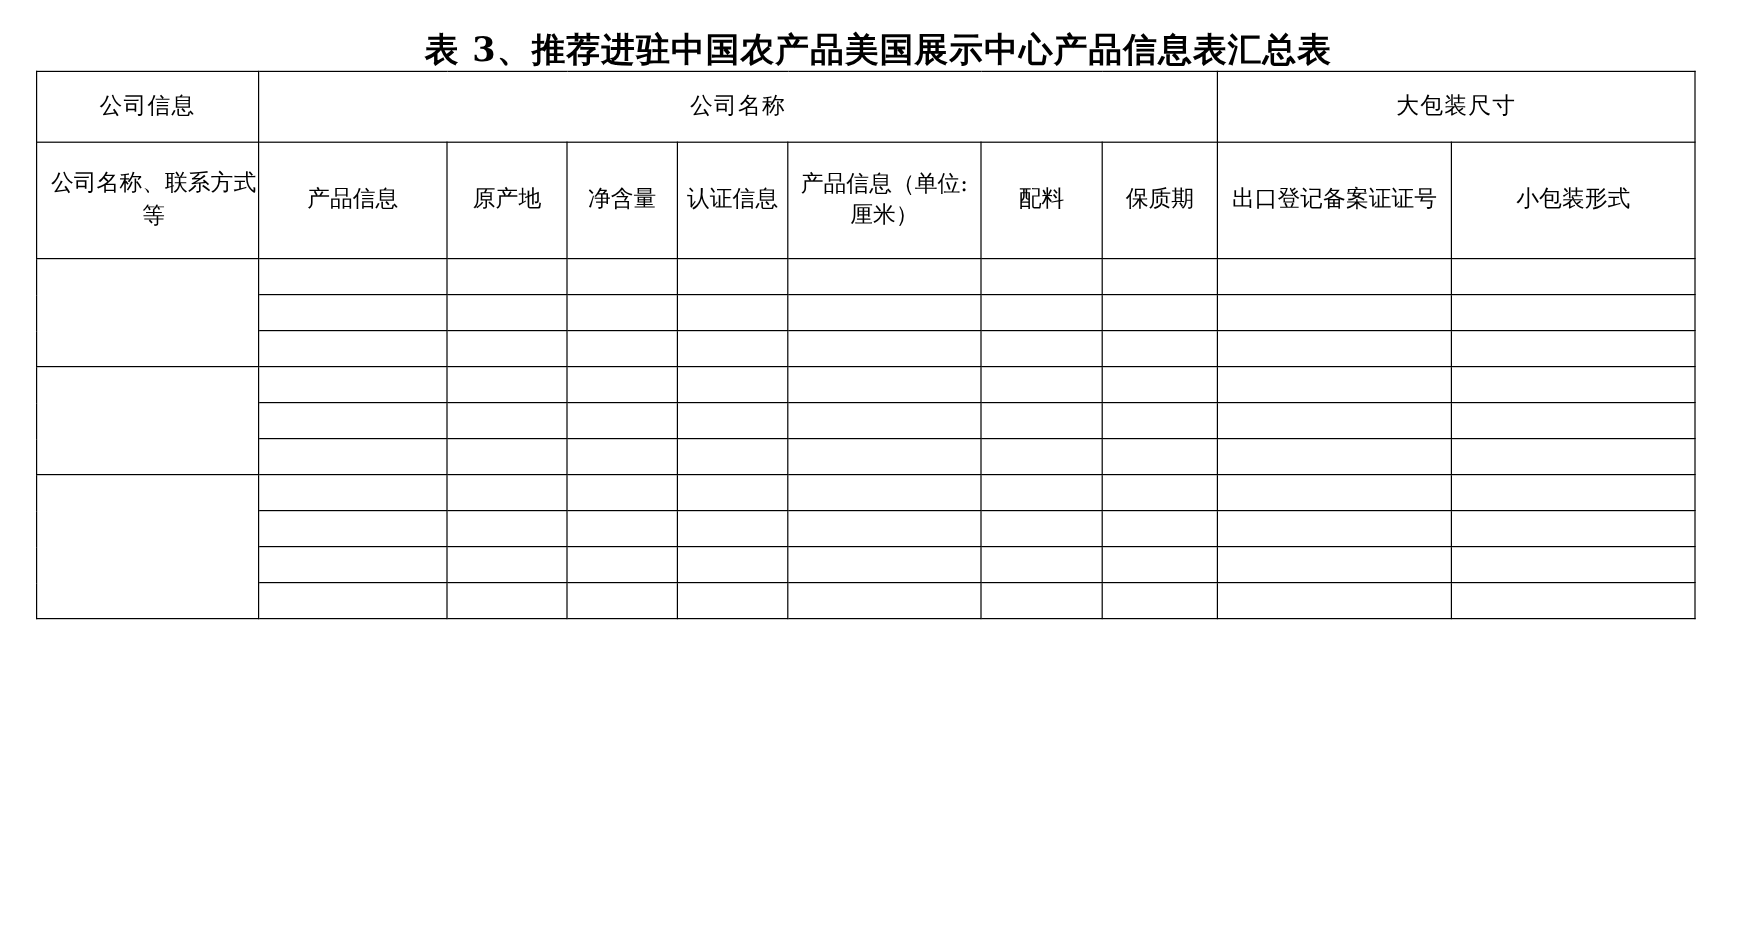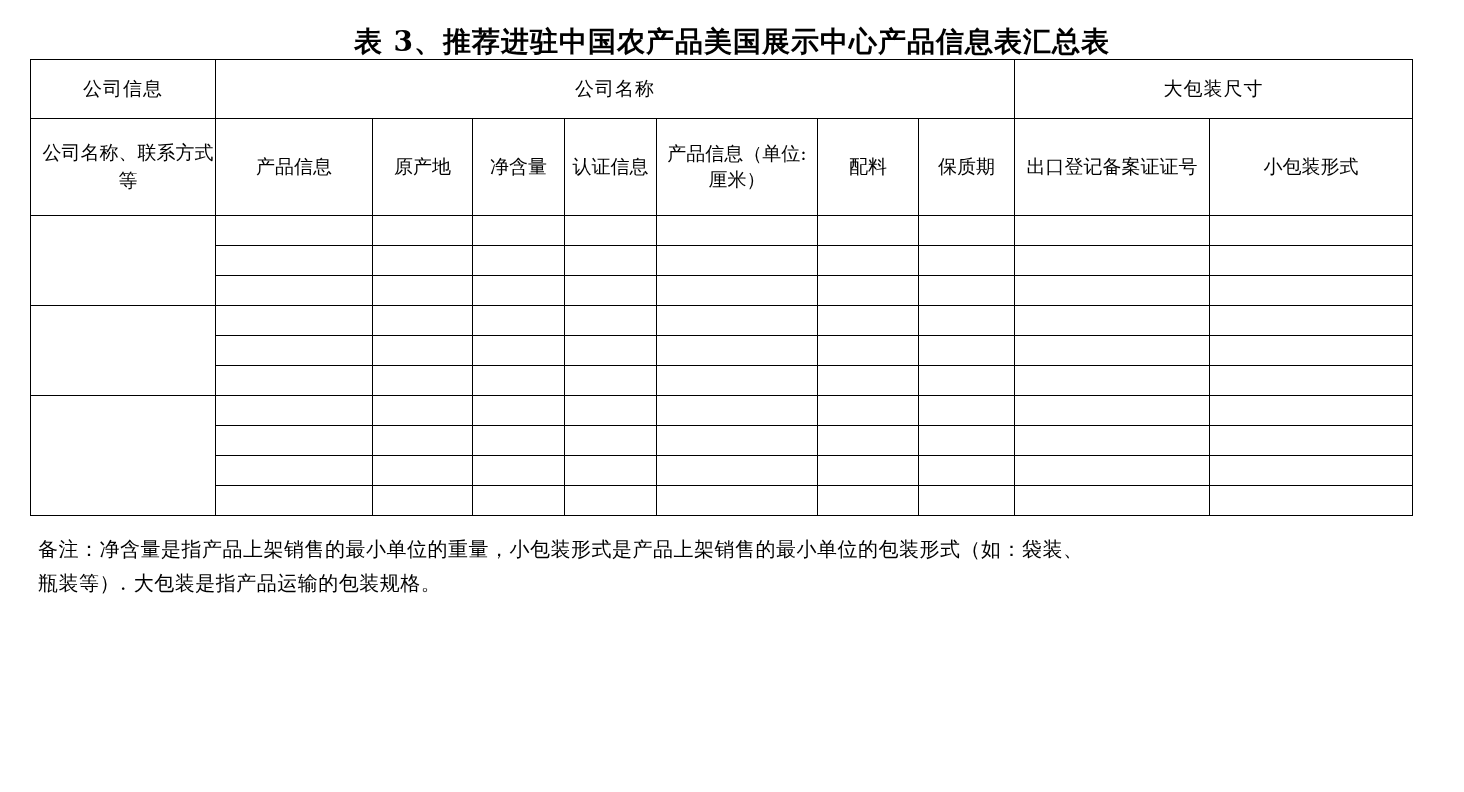--- a/index.html
+++ b/index.html
@@ -230,18 +230,14 @@
         <td class="data-cell"></td>
         <td class="data-cell"></td>
         <td class="data-cell"></td>
         <td class="data-cell"></td>
         <td class="data-cell"></td>
         <td class="data-cell"></td>
       </tr>
     </tbody>
   </table>
 
-  <div class="note">
-    <div>备注：净含量是指产品上架销售的最小单位的重量，小包装形式是产品上架销售的最小单位的包装形式（如：袋装、</div>
-    <div>瓶装等）. 大包装是指产品运输的包装规格。</div>
-  </div>
 
 </div>
 
 </body></html>

